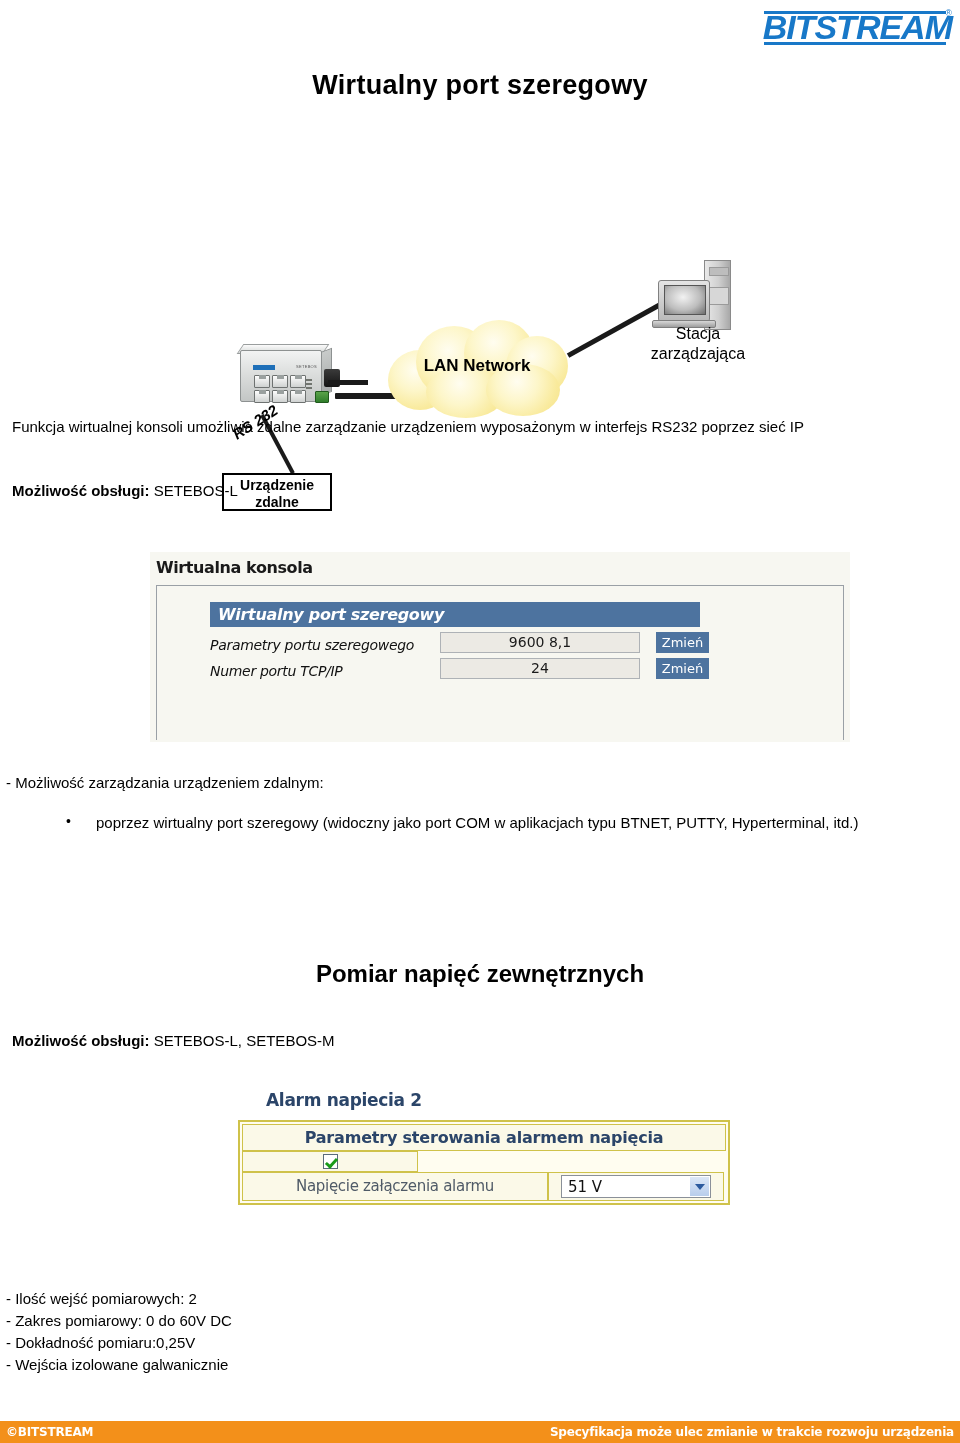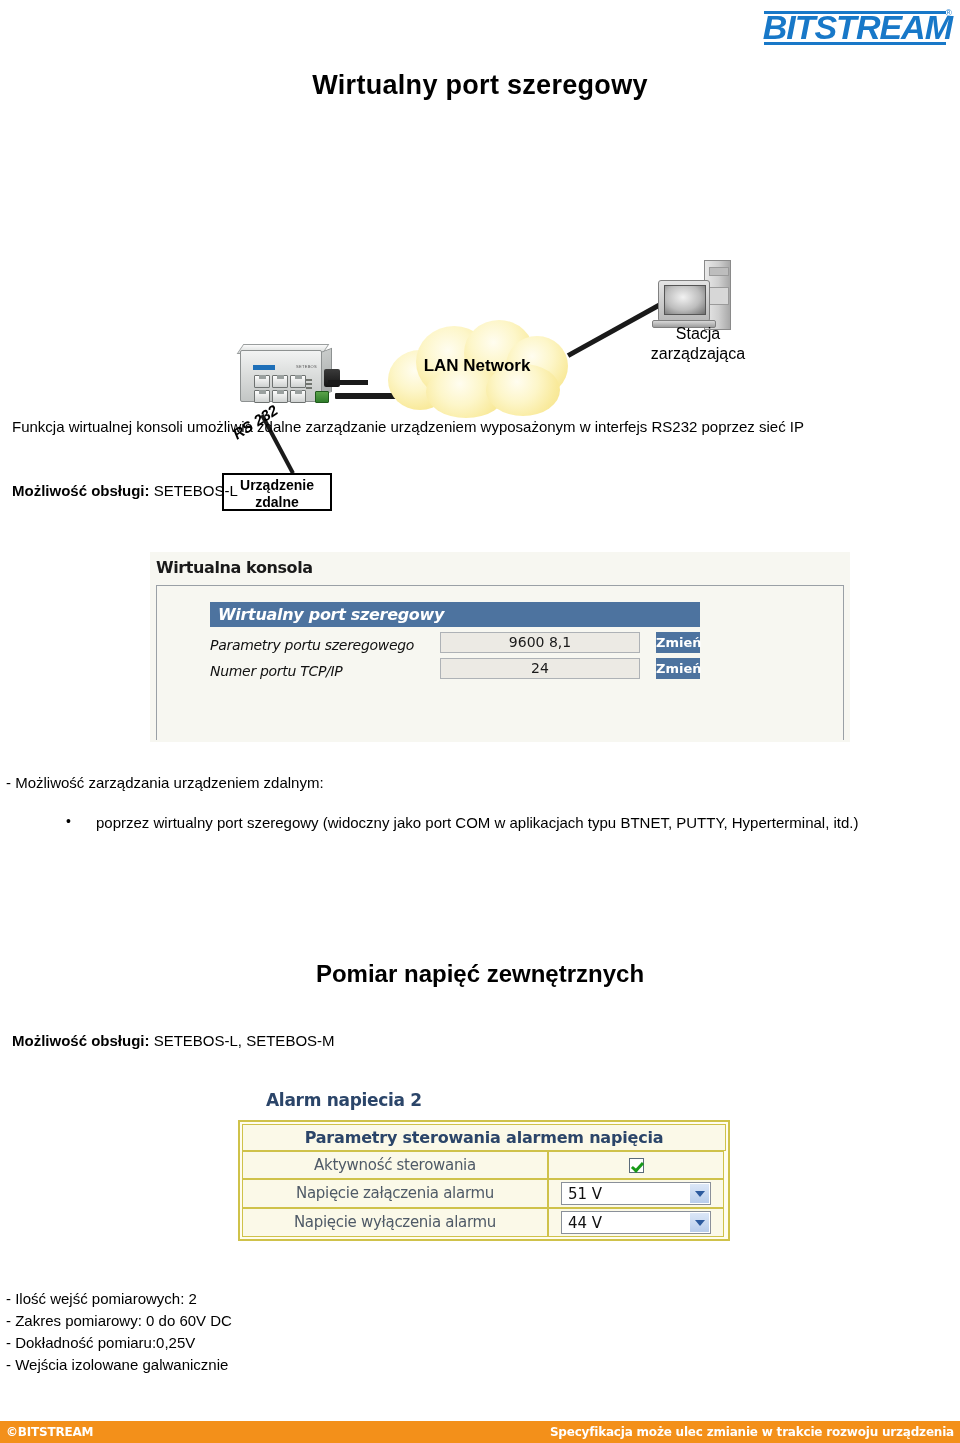--- a/index.html
+++ b/index.html
@@ -367,28 +367,28 @@
     width: 200px; height: 21px;
     background: #eceae4;
     border: 1px solid #aeb2b6;
     text-align: center;
     font-size: 14px;
     line-height: 19px;
     color: #1a1a1a;
     font-family: "DejaVu Sans", sans-serif;
   }
   .vsp-btn {
-    width: 44px; height: 21px;
+    width: 53px; height: 21px;
     margin-left: 16px;
     background: #4d739f;
     color: #ffffff;
     text-align: center;
     font-size: 13px;
     line-height: 21px;
-    font-weight: bold;
+    font-weight: normal;
     font-family: "DejaVu Sans", sans-serif;
     cursor: pointer;
   }
 
   
   #manage-head { left: 6px; top: 772px; width: 600px; }
   .bullets {
     position: absolute;
     left: 56px; top: 812px;
     width: 900px;
@@ -664,49 +664,37 @@
 
 <div class="alarm-shot">
   <div class="alarm-title">Alarm napiecia 2</div>
   <div class="alarm-table">
 
     <div class="al-row">
       <div class="al-head">Parametry sterowania alarmem napięcia</div>
     </div>
 
     <div class="al-row">
-      <div class="al-cell-lbl">Aktywność sterowania</div>
       <div class="al-cell-val">
         <div class="al-check"></div>
       </div>
     </div>
 
     <div class="al-row">
       <div class="al-cell-lbl">Napięcie załączenia alarmu</div>
       <div class="al-cell-val">
         <div class="al-select">
           <span>51 V</span>
           <span class="al-arrow">
               <span></span>
             </span>
         </div>
       </div>
     </div>
 
-    <div class="al-row">
-      <div class="al-cell-lbl">Napięcie wyłączenia alarmu</div>
-      <div class="al-cell-val">
-        <div class="al-select">
-          <span>44 V</span>
-          <span class="al-arrow">
-              <span></span>
-            </span>
-        </div>
-      </div>
-    </div>
 
   </div>
 </div>
 
 <div class="specs">
   <div>- Ilość wejść pomiarowych: 2</div>
   <div>- Zakres pomiarowy: 0 do 60V DC</div>
   <div>- Dokładność pomiaru:0,25V</div>
   <div>- Wejścia izolowane galwanicznie</div>
 </div>

